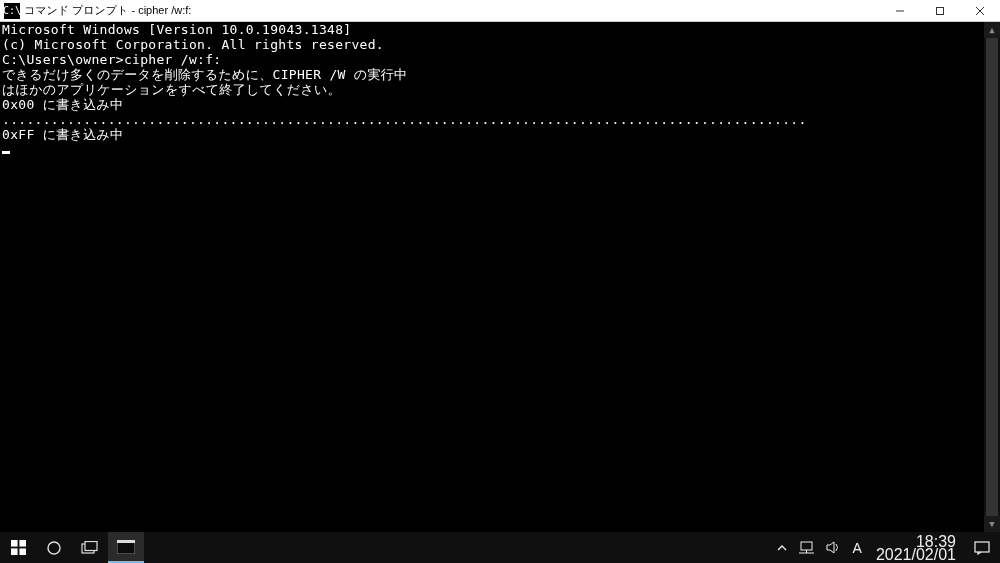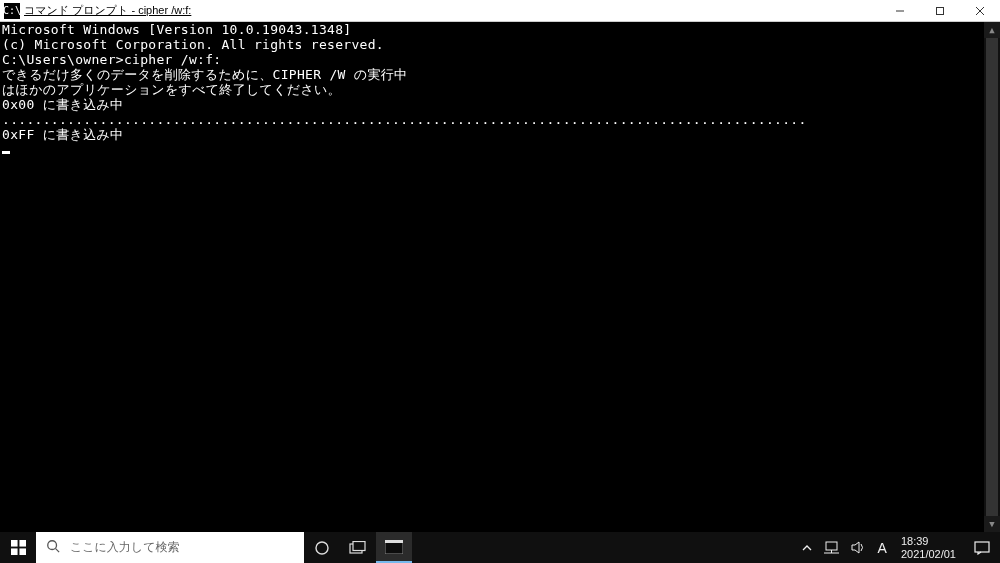--- a/index.html
+++ b/index.html
@@ -18,21 +18,21 @@
     }
     .title-icon {
       width: 16px; height: 16px; margin: 0 4px 0 4px;
       display: inline-flex; align-items: center; justify-content: center;
       font-size: 10px; background:#000; color:#fff;
       font-family: monospace;
     }
     .title-text {
       flex: 1; font-size: 11px; color:#000;
       font-family: "Meiryo UI","MS PGothic",sans-serif;
-      white-space: nowrap; overflow: hidden; text-decoration: underline;
+      white-space: nowrap; overflow: hidden;
     }
     .win-btns { display:flex; height:100%; }
     .win-btn {
       width: 40px; height: 100%;
       display:flex; align-items:center; justify-content:center;
       font-size: 12px; color:#333;
     }
     .win-btn svg { width: 10px; height: 10px; }
 
     
@@ -88,22 +88,22 @@
       width:36px; display:flex; align-items:center; justify-content:center;
       color:#ddd;
     }
     .tb-btn.active { background:#2b2b2b; border-bottom:2px solid #76b9ed; }
     .tray {
       margin-left:auto; display:flex; align-items:center;
       font-size:11px; color:#eee;
     }
     .tray-icon { padding:0 6px; display:flex; align-items:center; justify-content:center; height:100%; }
     .clock {
-      padding: 0 8px; text-align:left; line-height:13px;
-      font-size:11px;
+      padding: 0 8px; text-align:right; line-height:13px;
+      font-size:16px;
     }
     .notif { width:36px; display:flex; align-items:center; justify-content:center; }
 
     .term-line { white-space: pre; }
   </style>
 </head>
 <body>
 
 <div class="title-bar">
   <span class="title-icon">C:\</span>
@@ -141,29 +141,20 @@
 
 <div class="taskbar">
   <div class="start-btn">
     <svg width="15" height="15" viewBox="0 0 16 16">
       <rect x="0" y="0" width="7" height="7" fill="#fff"></rect>
       <rect x="9" y="0" width="7" height="7" fill="#fff"></rect>
       <rect x="0" y="9" width="7" height="7" fill="#fff"></rect>
       <rect x="9" y="9" width="7" height="7" fill="#fff"></rect>
     </svg>
   </div>
-  <div class="search-box">
-    <span class="mag">
-      <svg width="14" height="14" viewBox="0 0 16 16">
-          <circle cx="7" cy="7" r="5" fill="none" stroke="#555" stroke-width="1.5"></circle>
-          <line x1="11" y1="11" x2="15" y2="15" stroke="#555" stroke-width="1.5"></line>
-        </svg>
-    </span>
-    <span>ここに入力して検索</span>
-  </div>
   <div class="tb-btn">
     <svg width="16" height="16" viewBox="0 0 16 16">
         <circle cx="8" cy="8" r="6" fill="none" stroke="#ddd" stroke-width="1.4"></circle>
       </svg>
   </div>
   <div class="tb-btn">
     <svg width="18" height="14" viewBox="0 0 18 14">
       <rect x="1" y="3" width="12" height="9" fill="none" stroke="#ddd" stroke-width="1.2"></rect>
       <rect x="4" y="0.5" width="12" height="9" fill="#101010" stroke="#ddd" stroke-width="1.2"></rect>
     </svg>

